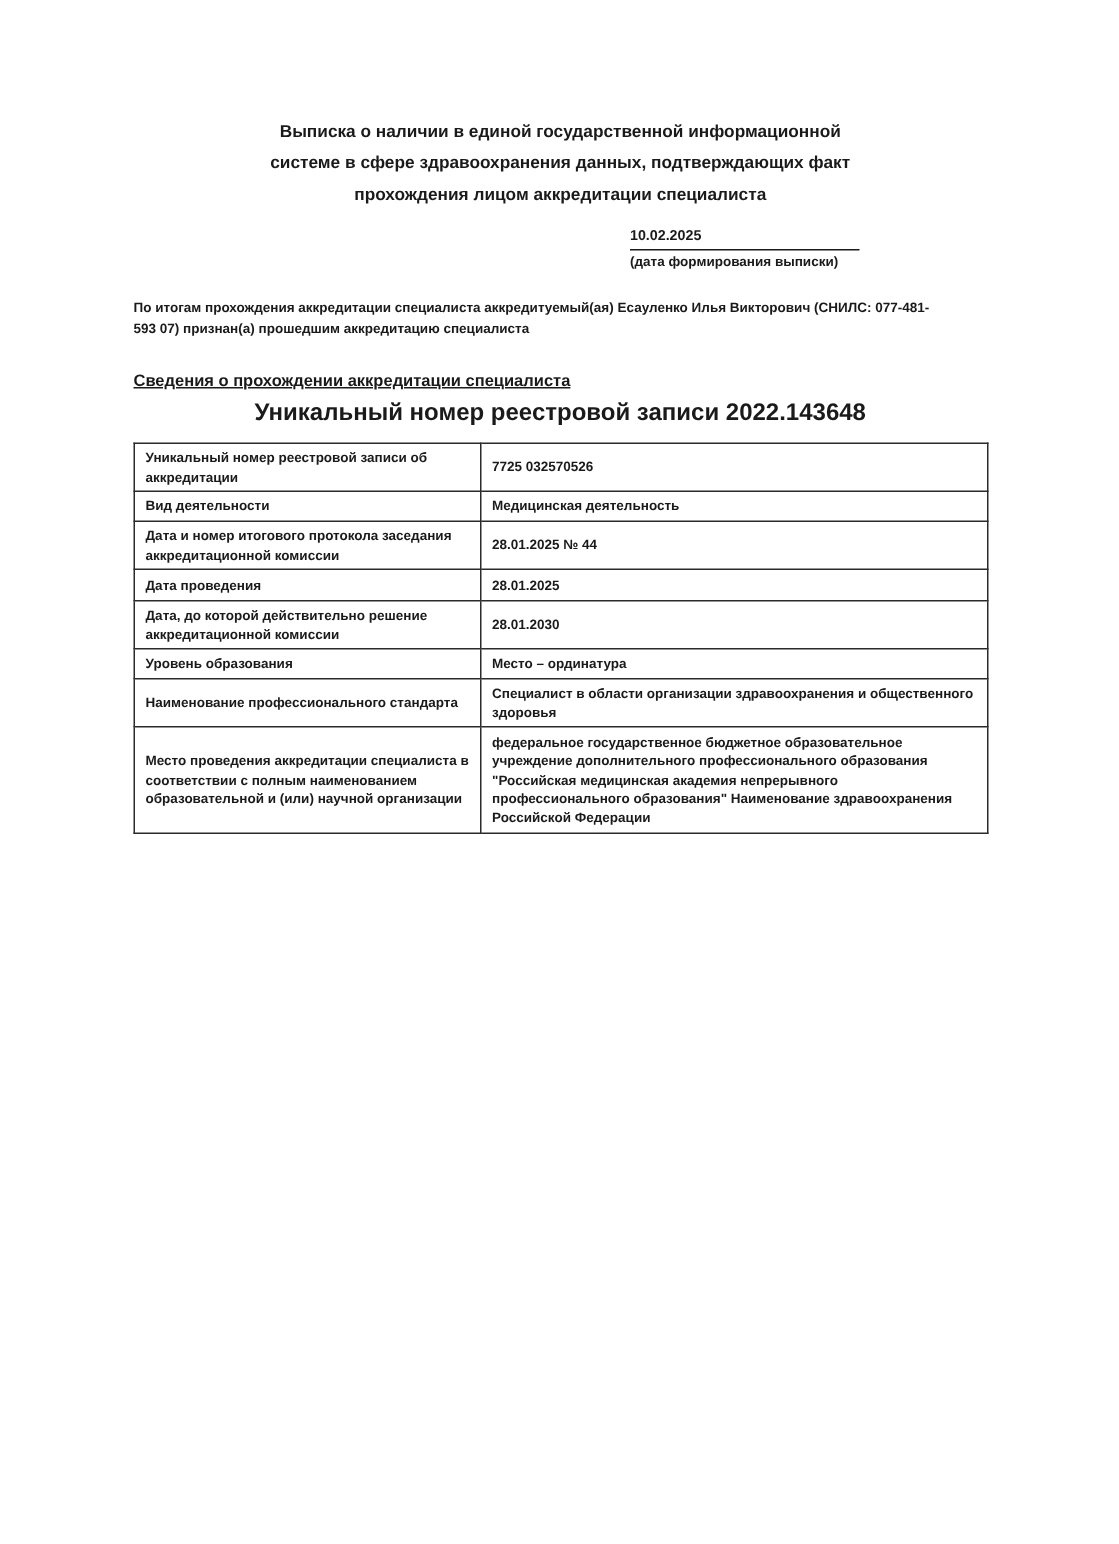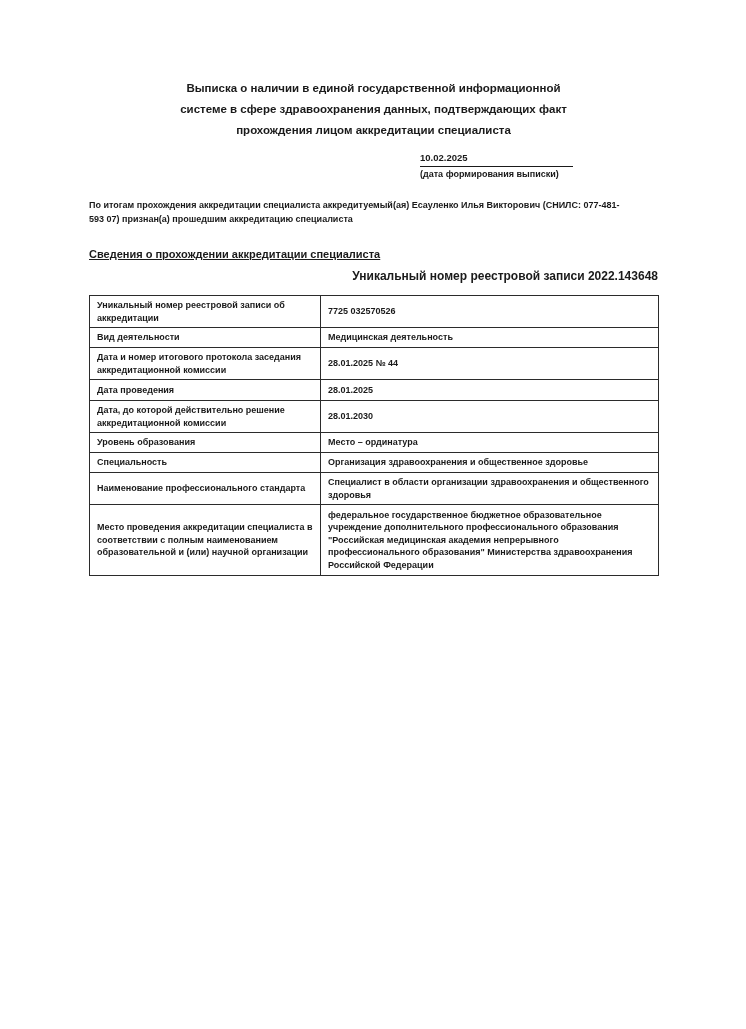--- a/index.html
+++ b/index.html
@@ -55,22 +55,22 @@
   }
   .section-heading {
     margin-top: 22px;
     font-size: 11px;
     font-weight: 700;
     text-decoration: underline;
     line-height: 13px;
   }
   .registry-heading {
     margin-top: 7px;
-    text-align: right;
-    font-size: 12px;
+    text-align: center;
+    font-size: 16px;
     font-weight: 700;
     line-height: 16px;
   }
   table.acc-table {
     margin-top: 11px;
     width: 569px;
     border-collapse: collapse;
     table-layout: fixed;
     padding-left: 18px;
   }
@@ -130,28 +130,24 @@
         <td class="col-value">28.01.2025</td>
       </tr>
       <tr class="rh32">
         <td class="col-label">Дата, до которой действительно решение аккредитационной комиссии</td>
         <td class="col-value">28.01.2030</td>
       </tr>
       <tr class="rh20">
         <td class="col-label">Уровень образования</td>
         <td class="col-value">Место – ординатура</td>
       </tr>
-      <tr class="rh20">
-        <td class="col-label">Специальность</td>
-        <td class="col-value">Организация здравоохранения и общественное здоровье</td>
-      </tr>
       <tr class="rh32">
         <td class="col-label">Наименование профессионального стандарта</td>
         <td class="col-value">Специалист в области организации здравоохранения и общественного здоровья</td>
       </tr>
       <tr class="rh71">
         <td class="col-label">Место проведения аккредитации специалиста в соответствии с полным наименованием образовательной и (или) научной организации</td>
-        <td class="col-value">федеральное государственное бюджетное образовательное учреждение дополнительного профессионального образования "Российская медицинская академия непрерывного профессионального образования" Министерства здравоохранения Российской Федерации</td>
+        <td class="col-value">федеральное государственное бюджетное образовательное учреждение дополнительного профессионального образования "Российская медицинская академия непрерывного профессионального образования" Наименование здравоохранения Российской Федерации</td>
       </tr>
     </tbody>
   </table>
 
 </div>
 
 </body></html>

